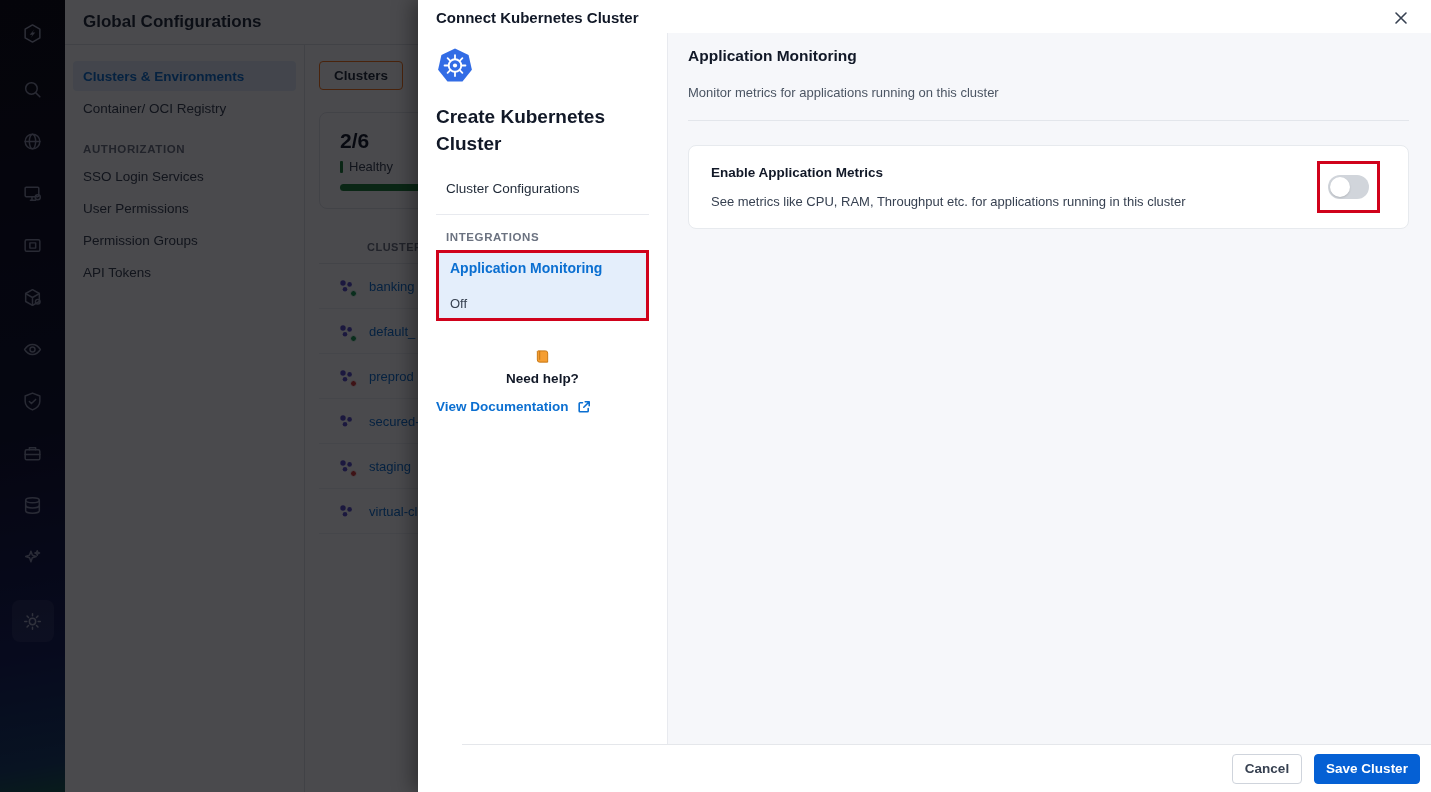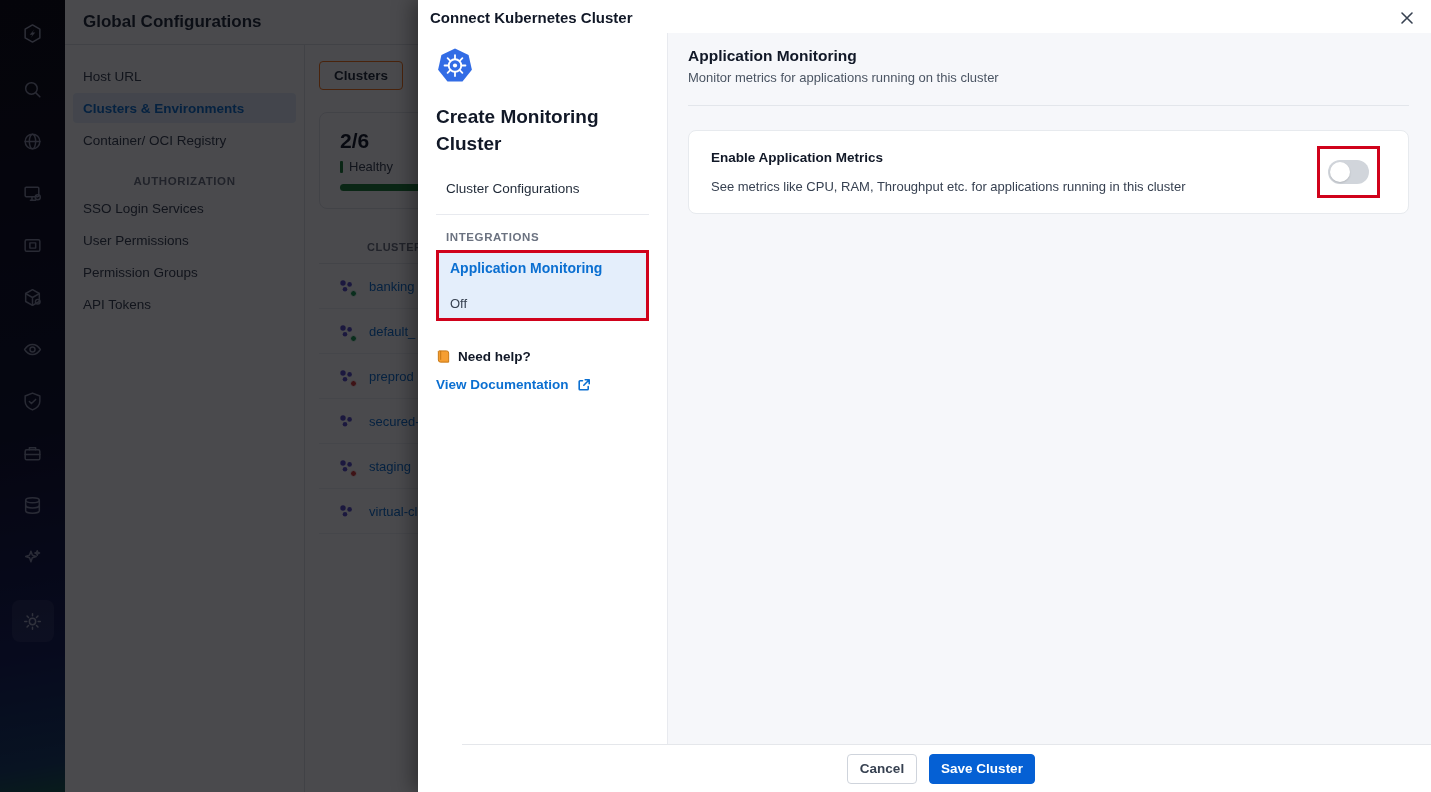--- a/index.html
+++ b/index.html
@@ -27,21 +27,21 @@
     border-bottom:1px solid #dde1e6; display:flex; align-items:center; padding-left:18px; z-index:1;
   }
   .bg-title { font-size:17px; font-weight:bold; color:#1f2937; }
 
   .bg-nav { position:absolute; left:65px; top:45px; width:240px; height:747px; background:#fff;
             border-right:1px solid #dde1e6; padding:14px 8px; z-index:1; }
   .nav-item { height:30px; display:flex; align-items:center; padding:0 10px; margin:2px 0;
               font-size:13.5px; color:#374151; border-radius:4px; cursor:pointer; }
   .nav-item.active { background:#e4eefb; color:#0b6fd1; font-weight:bold; }
   .nav-section { margin:20px 0 6px; padding:0 10px; font-size:11.5px; font-weight:bold;
-                 letter-spacing:.6px; color:#6b7280;text-align:center; }
+                 letter-spacing:.6px; color:#6b7280; }
 
   .bg-content { position:absolute; left:305px; top:45px; width:1126px; height:747px; background:#fff; z-index:1; padding:16px 0 0 14px; }
   .tabs-row { display:flex; gap:8px; align-items:center; }
   .tab-pill { padding:6px 14px; font-size:13.5px; font-weight:bold; color:#1f2937;
               background:#fff; border:1px solid #f97316; border-radius:4px; cursor:pointer; }
   .tab-pill.ghost { border-color:transparent; font-weight:bold; color:#374151; }
   .sum-card { margin-top:22px; width:200px; height:97px; background:#fff; border:1px solid #e2e5ea;
               border-radius:8px; padding:16px 20px; }
   .sum-count { font-size:21px; font-weight:bold; color:#111827; }
   .sum-status { display:flex; align-items:center; gap:6px; margin-top:6px; font-size:13px; color:#374151; }
@@ -55,56 +55,56 @@
   .c-dot { position:absolute; right:-2px; bottom:-2px; width:7px; height:7px; border-radius:50%; border:1.5px solid #fff; display:none; }
   .st-healthy .c-dot { display:block; background:#1a9c52; }
   .st-unhealthy .c-dot { display:block; background:#d23b3b; }
   .c-name { font-size:13px; color:#0b6fd1; cursor:pointer; white-space:nowrap; }
 
   .dim { position:absolute; left:0; top:0; width:418px; height:792px; background:rgba(4,4,8,.72); z-index:10; }
 
   
   .drawer { position:absolute; left:418px; top:0; width:1013px; height:792px; background:#fff; z-index:20;
             box-shadow:-6px 0 18px rgba(0,0,0,.35); }
-  .dr-header { height:36px; border-bottom:1px solid #e5e7eb; display:flex; align-items:center; padding:0 12px; }
+  .dr-header { height:36px; border-bottom:1px solid #e5e7eb; display:flex; align-items:center; padding:0 18px; }
   .dr-title { font-size:15px; font-weight:bold; color:#111827; }
   .dr-close { margin-left:auto; width:24px; height:24px; display:flex; align-items:center; justify-content:center;
               cursor:pointer; color:#374151; }
   .dr-close svg { width:14px; height:14px; stroke:currentColor; stroke-width:1.6; stroke-linecap:round; }
   .dr-body { position:absolute; top:33px; bottom:48px; left:0; right:0; display:flex; }
   .panel-left { width:250px; flex:0 0 250px; border-right:1px solid #e8eaef; padding:14px 18px; background:#fff; }
   .k8s-logo { width:38px; height:38px; }
   .pl-heading { margin-top:14px; width:212px; font-size:19px; line-height:27px; font-weight:bold; color:#111827; }
   .pl-navitem { margin-top:24px; padding-left:10px; font-size:13.5px; color:#1f2937; cursor:pointer; }
   .pl-div { margin-top:18px; border-top:1px solid #e8eaef; }
   .pl-section { margin-top:16px; padding-left:10px; font-size:11.5px; font-weight:bold; letter-spacing:.6px; color:#6b7280; }
   .integ-box { margin-top:7px; border:3px solid #d0021b; background:#e4eefb; padding:7px 11px; cursor:pointer; }
   .integ-label { font-size:14px; font-weight:bold; color:#0b6fd1; }
   .integ-state { margin-top:20px; font-size:13px; color:#374151; }
-  .help-row { margin-top:28px; display:flex; align-items:center; gap:7px; }
+  .help-row { margin-top:28px; display:flex; align-items:center; gap:7px;flex-direction:column; }
   .help-label { font-size:13.5px; font-weight:bold; color:#111827; }
   .viewdoc-row { margin-top:13px; display:flex; align-items:center; gap:8px; cursor:pointer; }
   .viewdoc-label { font-size:13.5px; font-weight:bold; color:#0b6fd1; }
 
   .panel-right { flex:1; background:#f6f7fa; padding:14px 22px 0 20px; }
   .pr-heading { font-size:15.5px; font-weight:bold; color:#111827; }
-  .pr-sub { margin-top:5px; font-size:13px; color:#4b5563; }
+  .pr-sub { margin-top:20px; font-size:13px; color:#4b5563; }
   .pr-div { margin-top:20px; border-top:1px solid #e3e6eb; }
   .metric-card { margin-top:24px; background:#fff; border:1px solid #e7eaee; border-radius:8px;
                  padding:14px 28px 14px 22px; display:flex; align-items:center; min-height:84px; }
   .mc-text { flex:1; }
   .mc-title { font-size:13.5px; font-weight:bold; color:#111827; }
   .mc-desc { margin-top:14px; font-size:13px; color:#374151; }
   .toggle-annot { border:3px solid #d0021b; padding:11px 8px; background:#fff; }
   .toggle { width:41px; height:24px; border-radius:12px; background:#d1d5db; position:relative; cursor:pointer; }
   .toggle-knob { position:absolute; left:2px; top:2px; width:20px; height:20px; border-radius:50%; background:#fff;
                  box-shadow:0 1px 2px rgba(0,0,0,.15); }
 
   .dr-footer { position:absolute; left:0; right:0; bottom:0; height:48px; background:#fff; border-top:1px solid #e5e7eb;
-               display:flex; align-items:center; justify-content:center; gap:12px; padding-right:11px;margin-left:44px; }
+               display:flex; align-items:center; justify-content:flex-end; gap:12px; padding-right:11px;margin-left:44px; }
   .btn { height:30px; border-radius:4px; font-size:13.5px; font-weight:bold; display:flex; align-items:center;
          justify-content:center; cursor:pointer; font-family:inherit; }
   .btn-cancel { width:70px; background:#fff; border:1px solid #cfd4dc; color:#374151; }
   .btn-save { width:106px; background:#0560d4; border:1px solid #0560d4; color:#fff; }
 </style>
 </head>
 <body>
 
 <div class="stage">
 
@@ -185,21 +185,20 @@
           <path d="M10 2.6v2M10 15.4v2M2.6 10h2M15.4 10h2M4.8 4.8l1.4 1.4M13.8 13.8l1.4 1.4M15.2 4.8l-1.4 1.4M6.2 13.8l-1.4 1.4"></path>
         </svg>
     </div>
   </aside>
 
   <header class="bg-header">
     <span class="bg-title">Global Configurations</span>
   </header>
 
   <nav class="bg-nav">
-    <div class="nav-item">Host URL</div>
     <div class="nav-item active">Clusters &amp; Environments</div>
     <div class="nav-item">Container/ OCI Registry</div>
     <div class="nav-section">AUTHORIZATION</div>
     <div class="nav-item">SSO Login Services</div>
     <div class="nav-item">User Permissions</div>
     <div class="nav-item">Permission Groups</div>
     <div class="nav-item">API Tokens</div>
   </nav>
 
   <main class="bg-content">
@@ -300,21 +299,21 @@
     <div class="dr-body">
       <div class="panel-left">
         <svg class="k8s-logo" viewBox="0 0 40 40">
           <polygon points="20,1.5 34.3,8.4 37.8,23.9 27.9,36.4 12.1,36.4 2.2,23.9 5.7,8.4" fill="#326CE5"></polygon>
           <circle cx="20" cy="19.5" r="6.6" fill="none" stroke="#fff" stroke-width="2"></circle>
           <circle cx="20" cy="19.5" r="2.2" fill="#fff"></circle>
           <g stroke="#fff" stroke-width="1.9" stroke-linecap="round">
             <path d="M27 19.5h4M24.95 24.45l2.83 2.83M20 26.5v4M15.05 24.45l-2.83 2.83M13 19.5H9M15.05 14.55l-2.83-2.83M20 12.5v-4M24.95 14.55l2.83-2.83"></path>
           </g>
         </svg>
-        <h2 class="pl-heading">Create Monitoring Cluster</h2>
+        <h2 class="pl-heading">Create Kubernetes Cluster</h2>
         <div class="pl-navitem">Cluster Configurations</div>
         <div class="pl-div"></div>
         <div class="pl-section">INTEGRATIONS</div>
         <div class="integ-box">
           <div class="integ-label">Application Monitoring</div>
           <div class="integ-state">Off</div>
         </div>
         <div class="help-row">
           <svg width="15" height="15" viewBox="0 0 16 16">
             <path d="M3 2h8.2A2.3 2.3 0 0 1 13.5 4.3V14H4.8A2.3 2.3 0 0 1 2.5 11.7V2.5z" fill="#f59e32" stroke="#c57410" stroke-width="1"></path>

